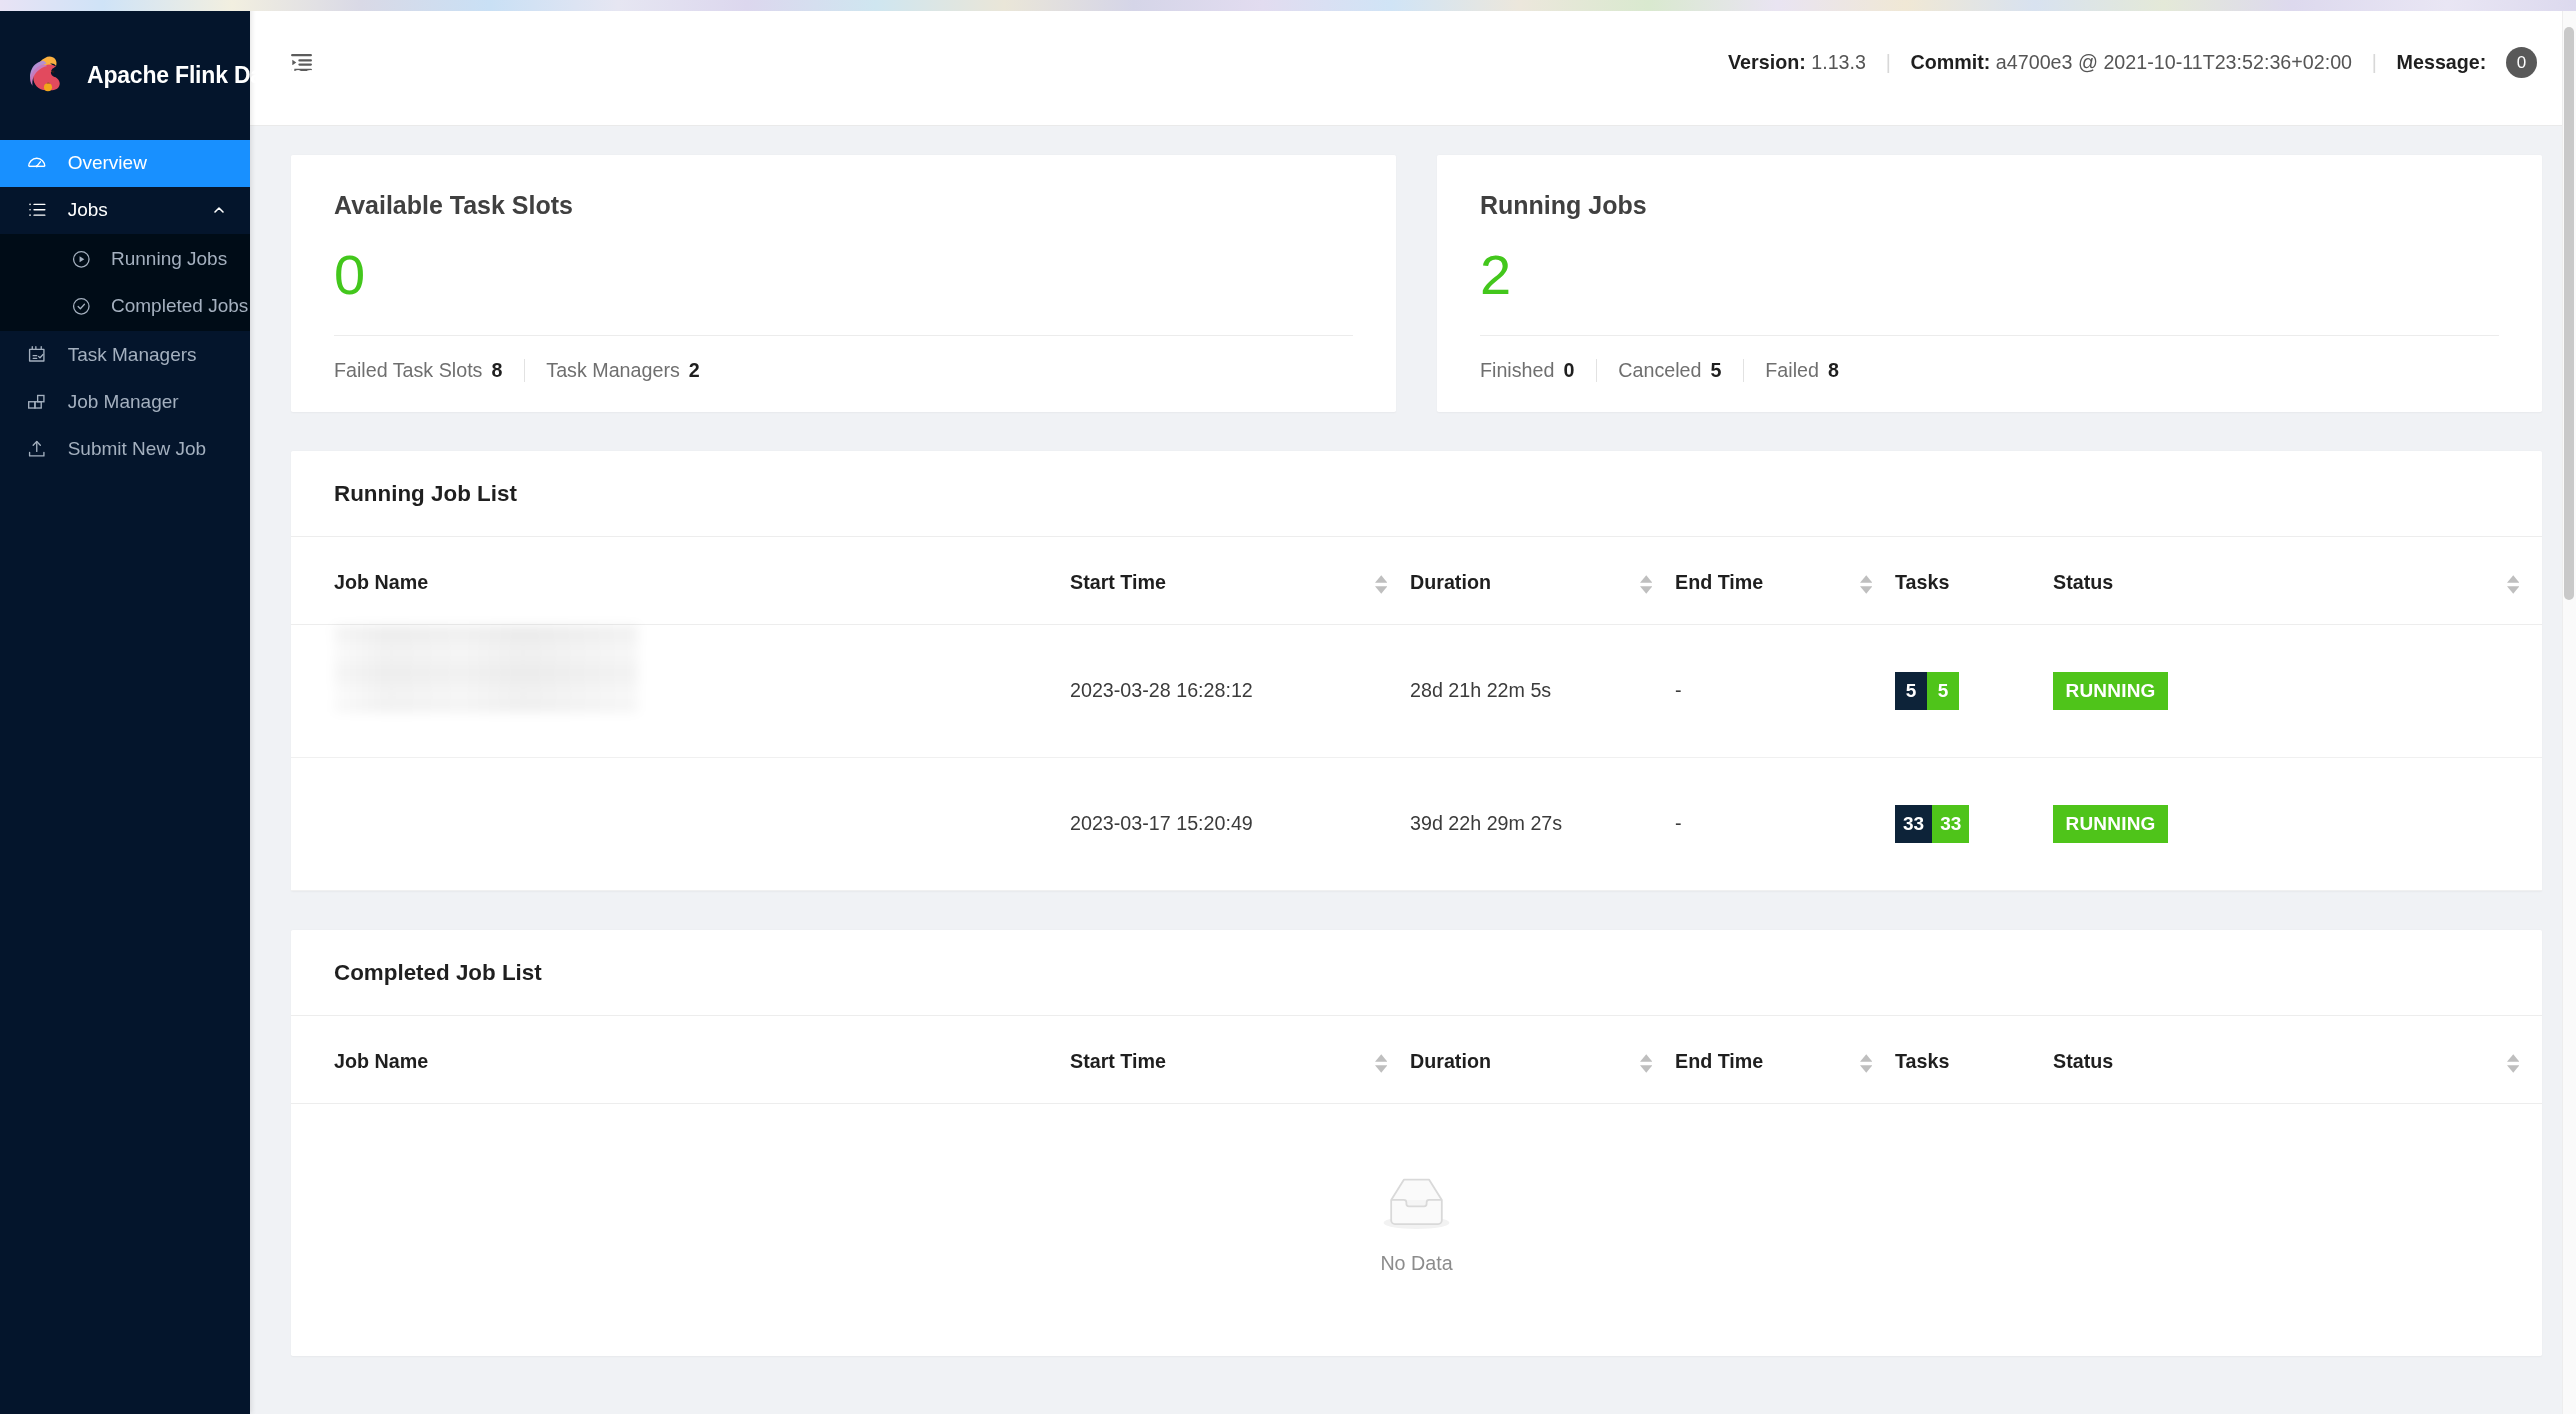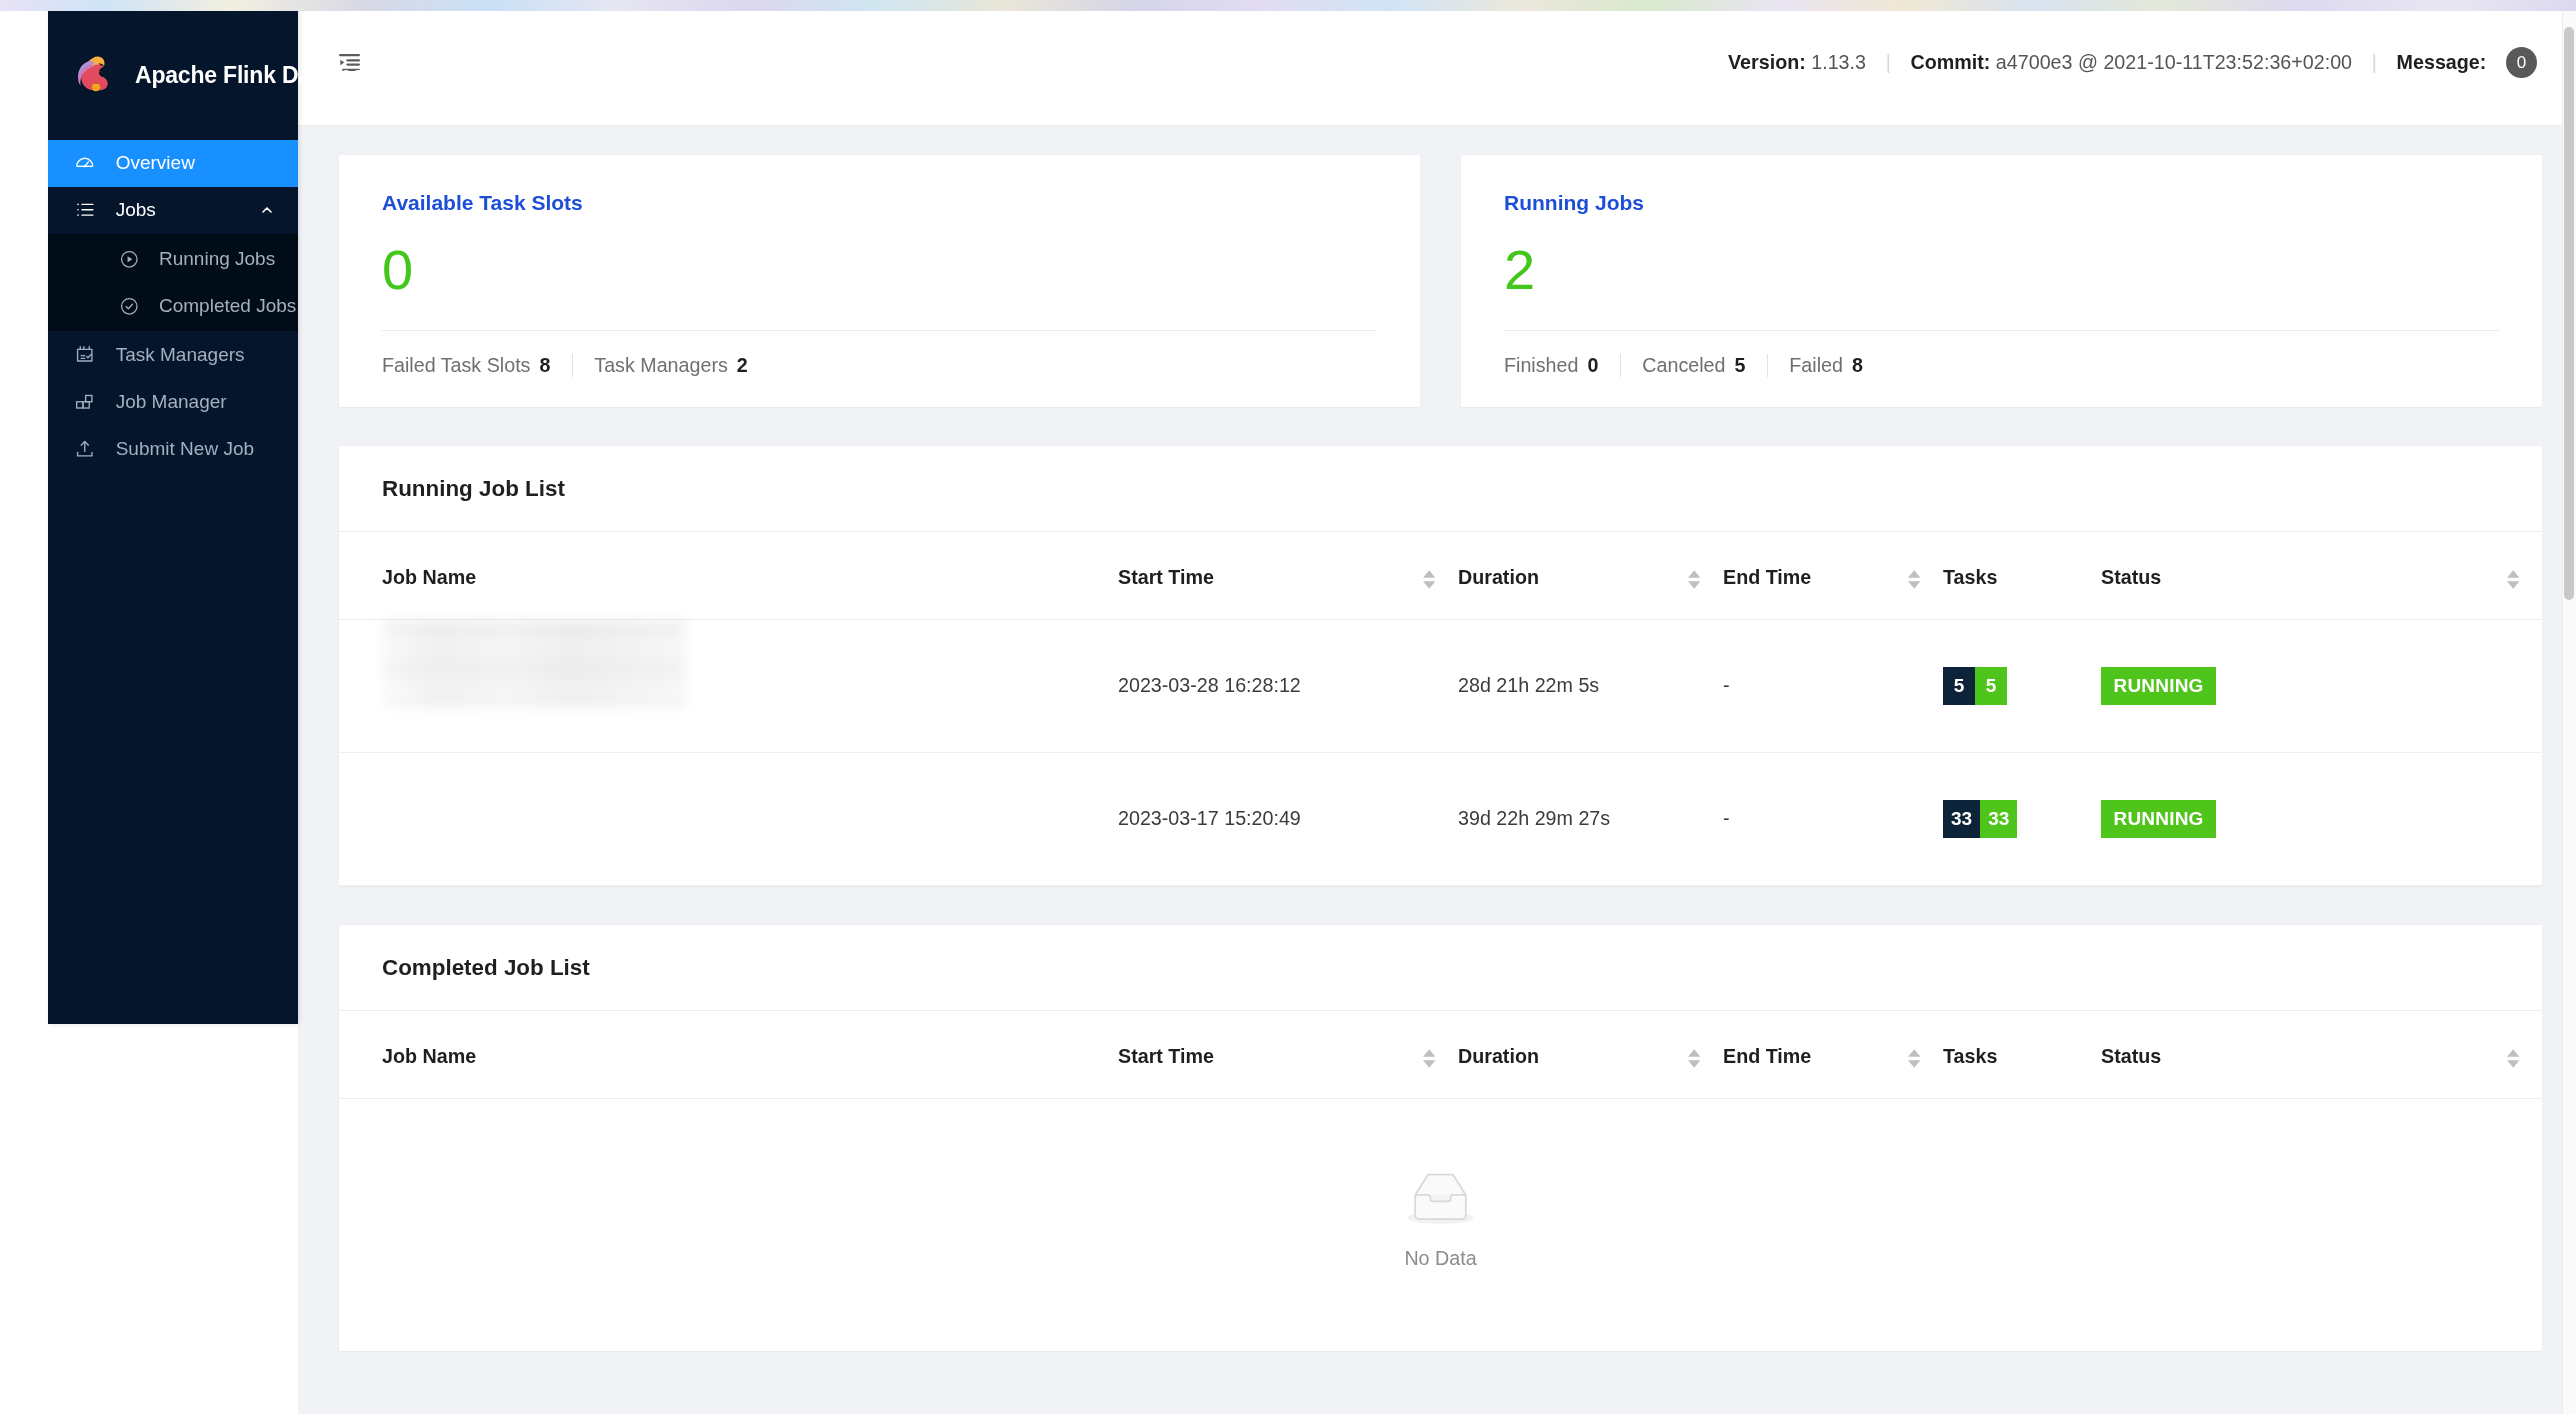--- a/index.html
+++ b/index.html
@@ -17,25 +17,24 @@
     background: linear-gradient(90deg,
       #e8e3f5 0%, #cfe3f7 4%, #f2efe0 9%, #d9d9e6 14%, #c9e0f5 19%,
       #e6e6f2 24%, #dcd7ee 29%, #cfe6f0 34%, #eae6d8 39%, #d5d5e8 44%,
       #e2dcf0 49%, #d0e4f6 54%, #ece7dc 59%, #d9e9cf 64%, #e9e4f2 69%,
       #f0e8d5 74%, #d8e2f0 79%, #e4e9d8 84%, #ddd9ee 89%, #e9e6f4 95%, #dcd9ee 100%);
     z-index: 50;
   }
 
   
   .sidebar {
-    width: 250px; min-width: 250px; height: 1024px;
+    width: 250px; min-width: 250px; height: 1414px;
     background: #04152c; position: relative; z-index: 20;
     padding-top: 10.7px;
     box-shadow: 1.8px 0 5.4px rgba(0,0,0,0.12);
-    margin-left: 48px;
   }
   .brand {
     height: 129px; display: flex; align-items: center; gap: 17px;
     padding: 0 0 0 23px;
   }
   .brand-logo { width: 47px; height: 47px; flex: none; }
   .brand-title {
     color: #ffffff; font-size: 23px; font-weight: bold;
     letter-spacing: -0.2px; white-space: nowrap;
   }
@@ -79,21 +78,21 @@
     color: #ffffff; font-size: 17px; display: flex; align-items: center; justify-content: center;
     margin-left: 19.7px; cursor: pointer;
   }
 
   .content { flex: 1; background: #f0f2f5; padding: 29px 34px 0 41px; overflow: hidden; }
 
   
   .stat-row { display: flex; gap: 41px; }
   .card { background: #ffffff; border-radius: 1.8px; box-shadow: 0 0.9px 1.8px rgba(0,0,0,0.04); }
   .stat-card { flex: 1; padding: 36px 43px 30px 43px; }
-  .stat-title { font-size: 21px; font-weight: bold; color: #1d4ed8; }
+  .stat-title { font-size: 25px; font-weight: bold; color: #404040; }
   .stat-value { font-size: 56px; color: #43c71c; line-height: 1; margin: 27px 0 32px 0; font-weight: normal; }
   .stat-divider { height: 0.9px; background: #ececec; margin-bottom: 23px; }
   .stat-sub { display: flex; align-items: center; font-size: 19.7px; color: #6f6f6f; }
   .stat-sub .pair { white-space: nowrap; }
   .stat-sub .pair b { color: #1f1f1f; font-weight: bold; margin-left: 9px; }
   .stat-sub .vdiv { width: 0.9px; height: 23px; background: #e2e2e2; margin: 0 21.5px; }
 
   
   .list-card { margin-top: 39px; }
   .list-head { padding: 30px 43px 29px 43px; border-bottom: 0.9px solid #ededed; }

